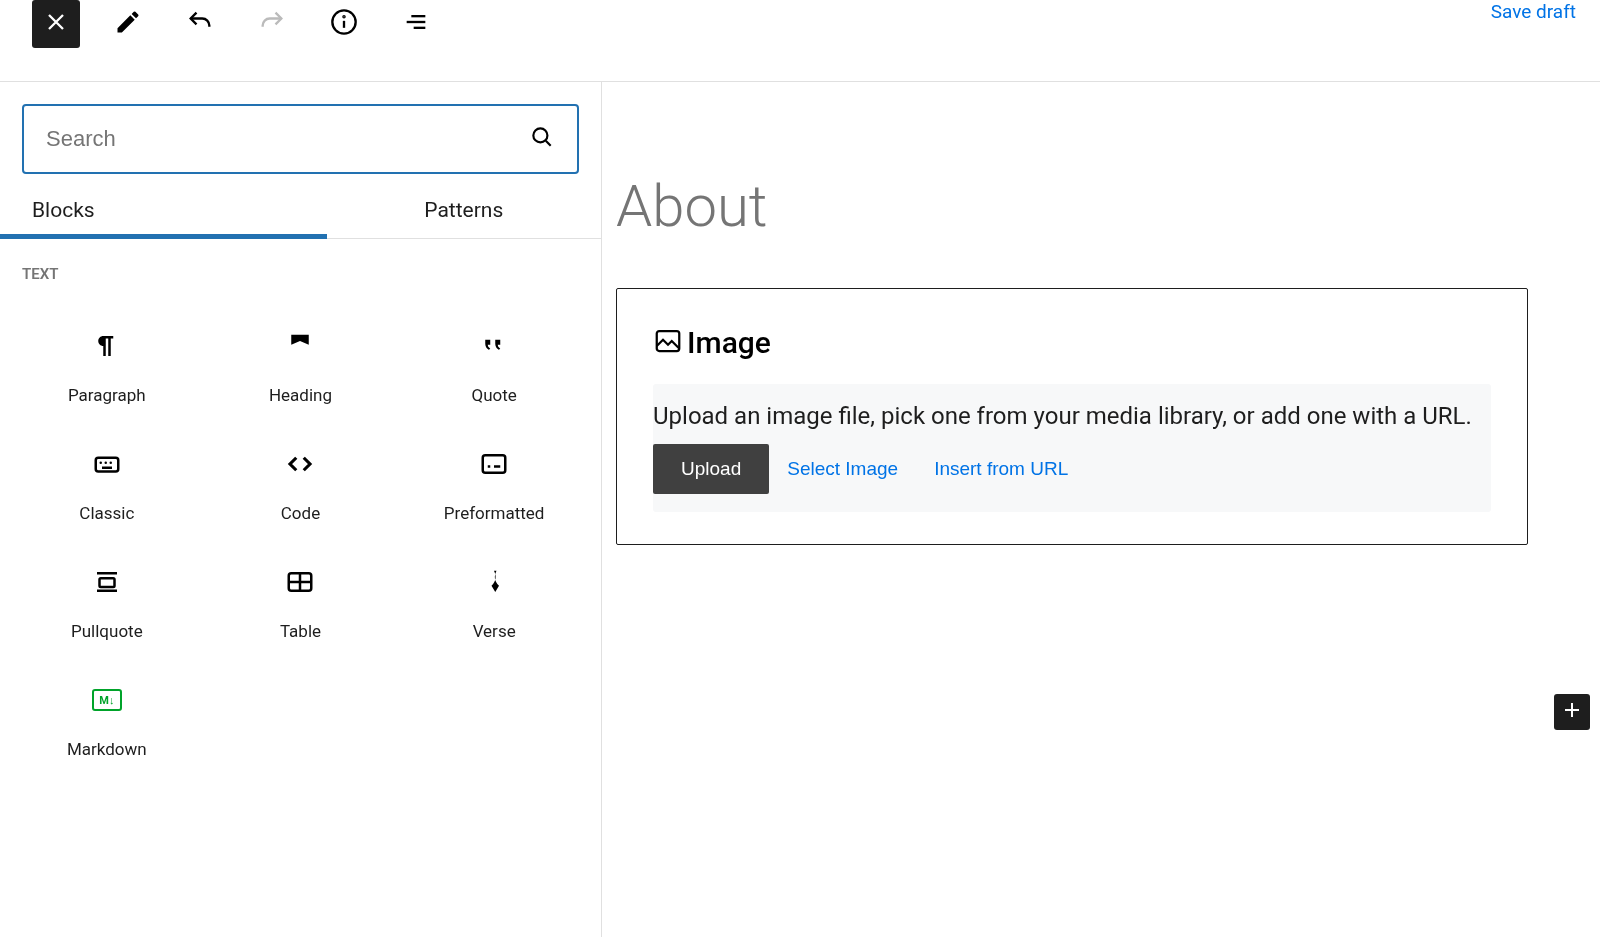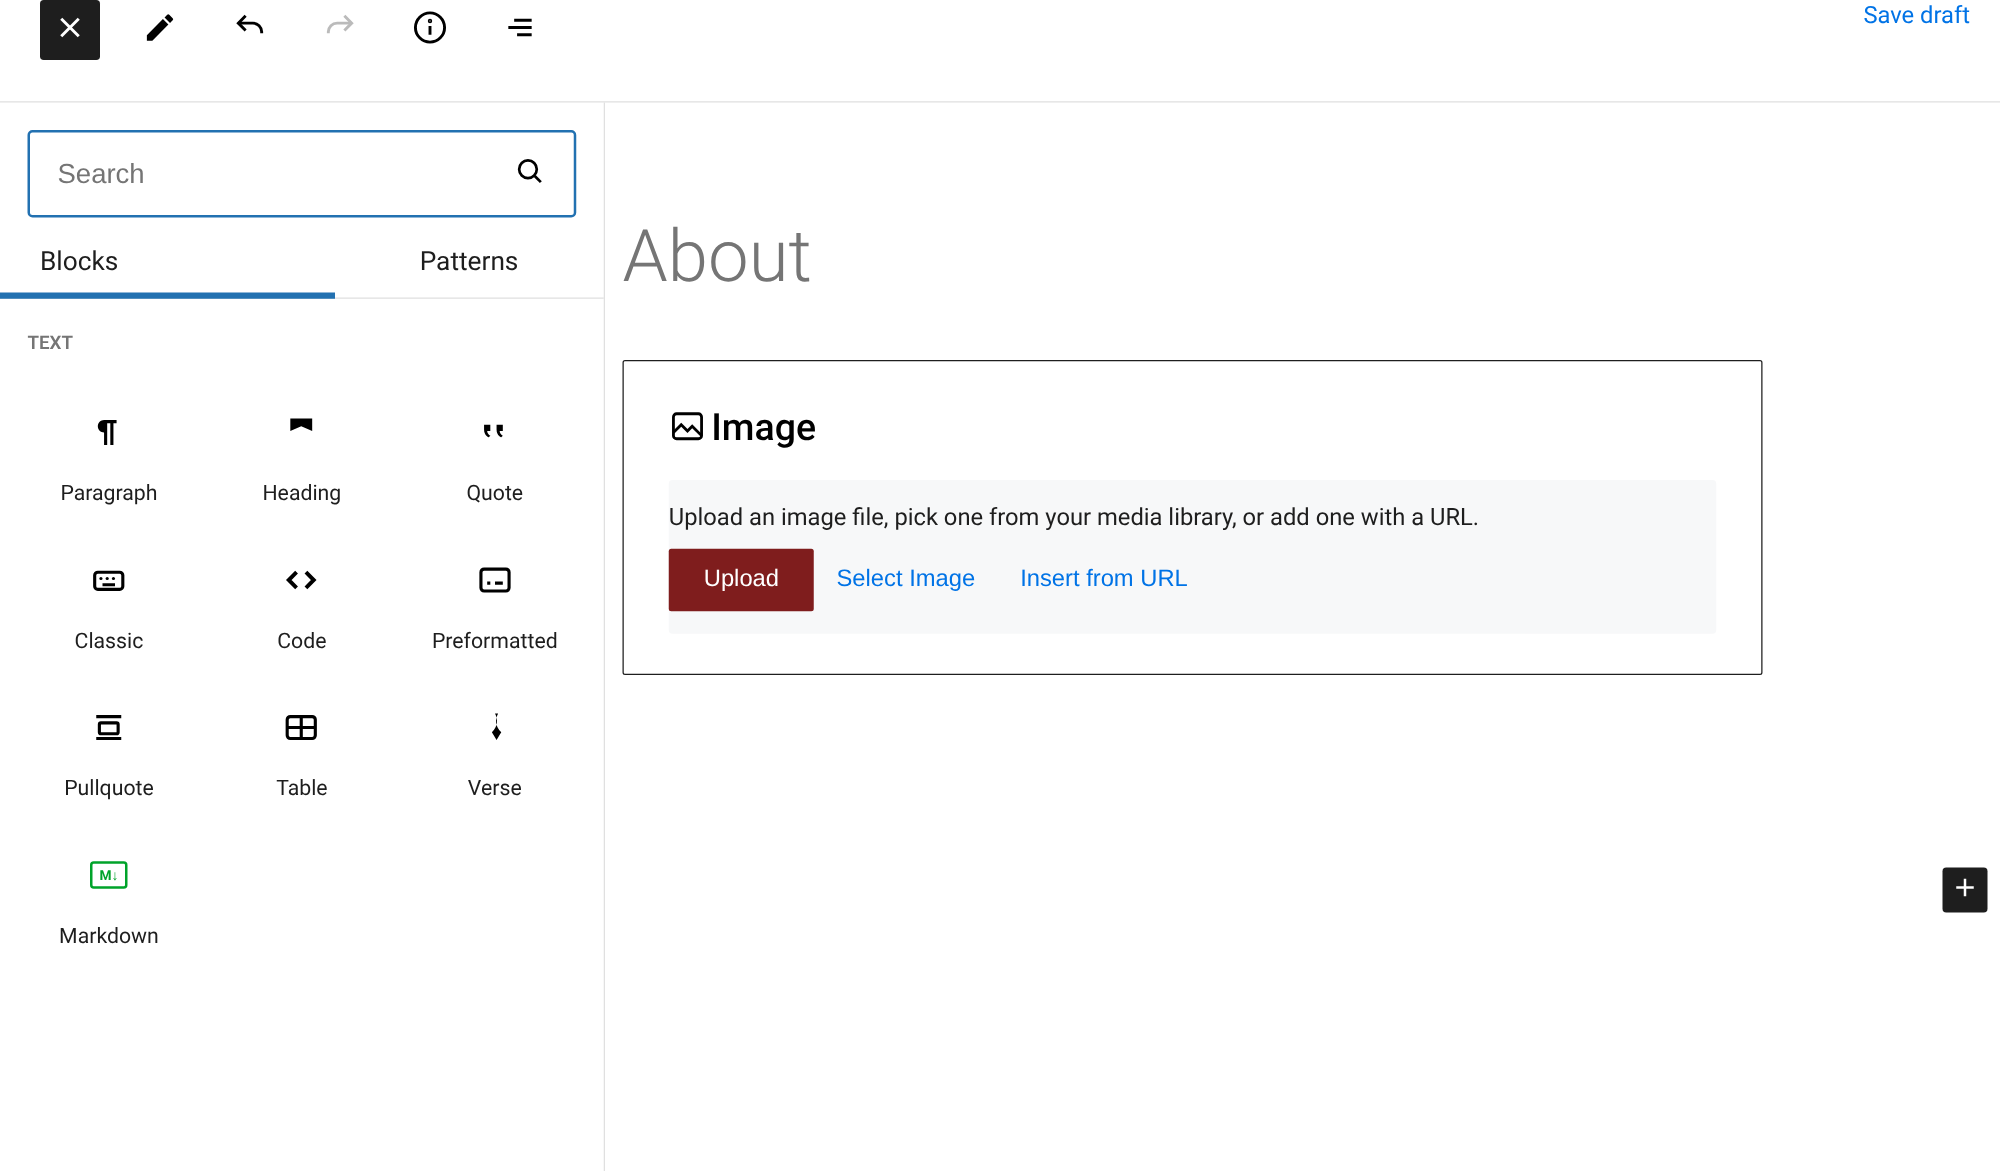--- a/index.html
+++ b/index.html
@@ -28,21 +28,21 @@
     .toolbar-btn.close { background: #1e1e1e; color: #fff; }
     .toolbar-btn svg { width: 28px; height: 28px; }
     .toolbar-btn.redo svg { color: #bbb; }
     .save-draft {
       color: #0073e6; font-size: 19px; cursor: pointer;
     }
     .main {
       display: flex; height: calc(100% - 82px);
     }
     .sidebar {
-      width: 484px;
+      width: 602px;
       border-right: 1px solid #e0e0e0;
       display: flex; flex-direction: column;
     }
     .search-wrap { padding: 22px 22px 14px 22px; }
     .search-box {
       border: 2px solid #2271b1;
       border-radius: 4px;
       height: 70px;
       display: flex; align-items: center;
       padding: 0 22px;
@@ -114,27 +114,27 @@
     }
     .block-header {
       display: flex; align-items: center; gap: 4px;
       margin-bottom: 24px;
     }
     .block-header svg { width: 30px; height: 30px; }
     .block-title {
       font-size: 30px; font-weight: 500;
     }
     .block-desc {
-      font-size: 19px; color: #1e1e1e;
+      font-size: 24px; color: #1e1e1e;
       padding: 10px 0 14px 0;
     }
     
     .media-container { background: #f7f8f9; padding: 18px 0 18px 0; border-radius: 3px;}
     .upload-btn {
-      background: #7f1d1d;
+      background: #404040;
       color: #fff; border: none;
       font-size: 19px; padding: 14px 28px;
       cursor: pointer; border-radius: 2px;
     }
     .link-btn {
       background: none; border: none;
       color: #0073e6; font-size: 19px;
       padding: 14px 18px; cursor: pointer;
     }
     .fab {

